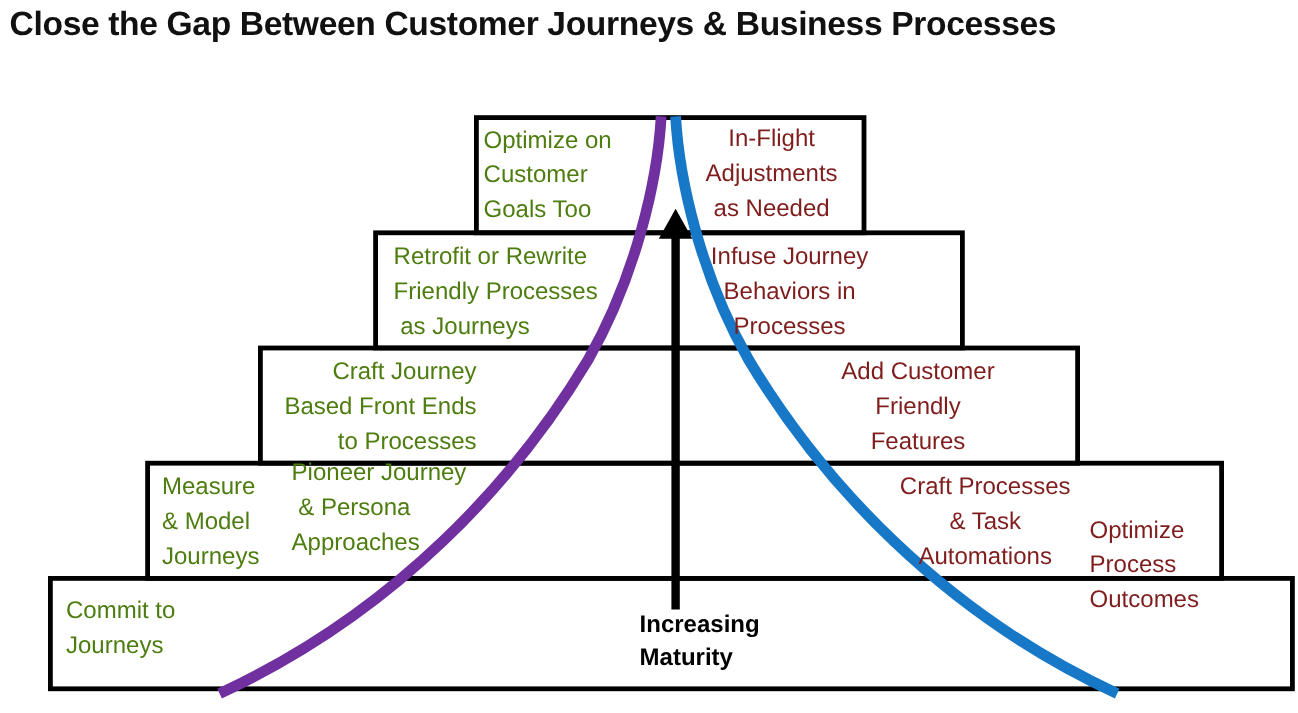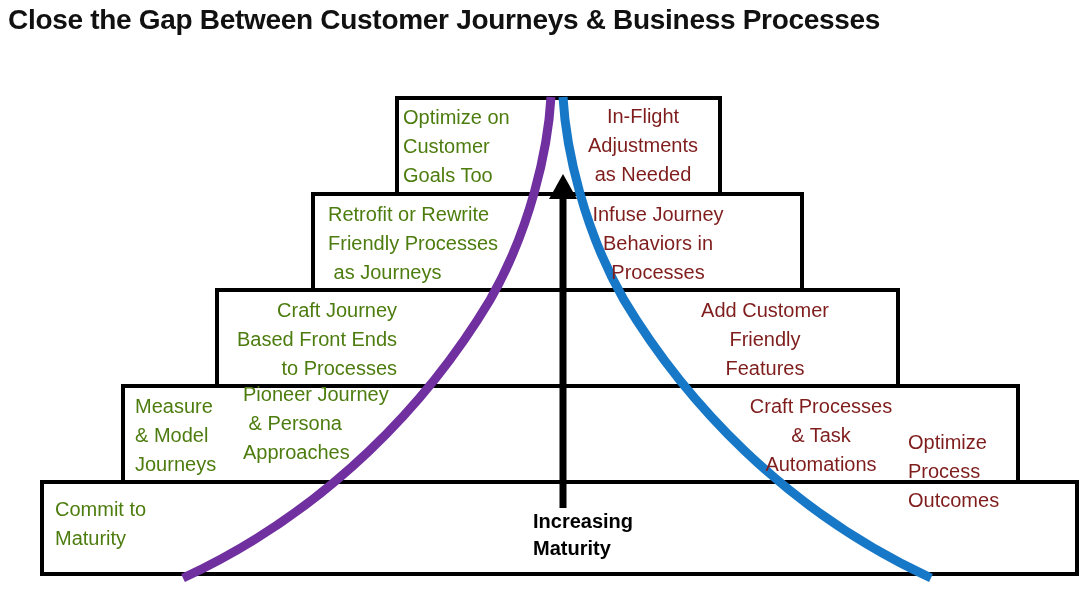--- a/index.html
+++ b/index.html
@@ -95,18 +95,18 @@
  &amp; Persona
 Approaches</div>
   <div id="lbl-4r1" class="lbl blue center">Craft Processes
 &amp; Task
 Automations</div>
   <div id="lbl-4r2" class="lbl blue">Optimize
 Process
 Outcomes</div>
 
   <div id="lbl-5l" class="lbl purple">Commit to
-Maturity</div>
+Journeys</div>
 
   <div id="axis-lbl" class="axis-label">Increasing
 Maturity</div>
 
 </div>
 
 </body></html>

